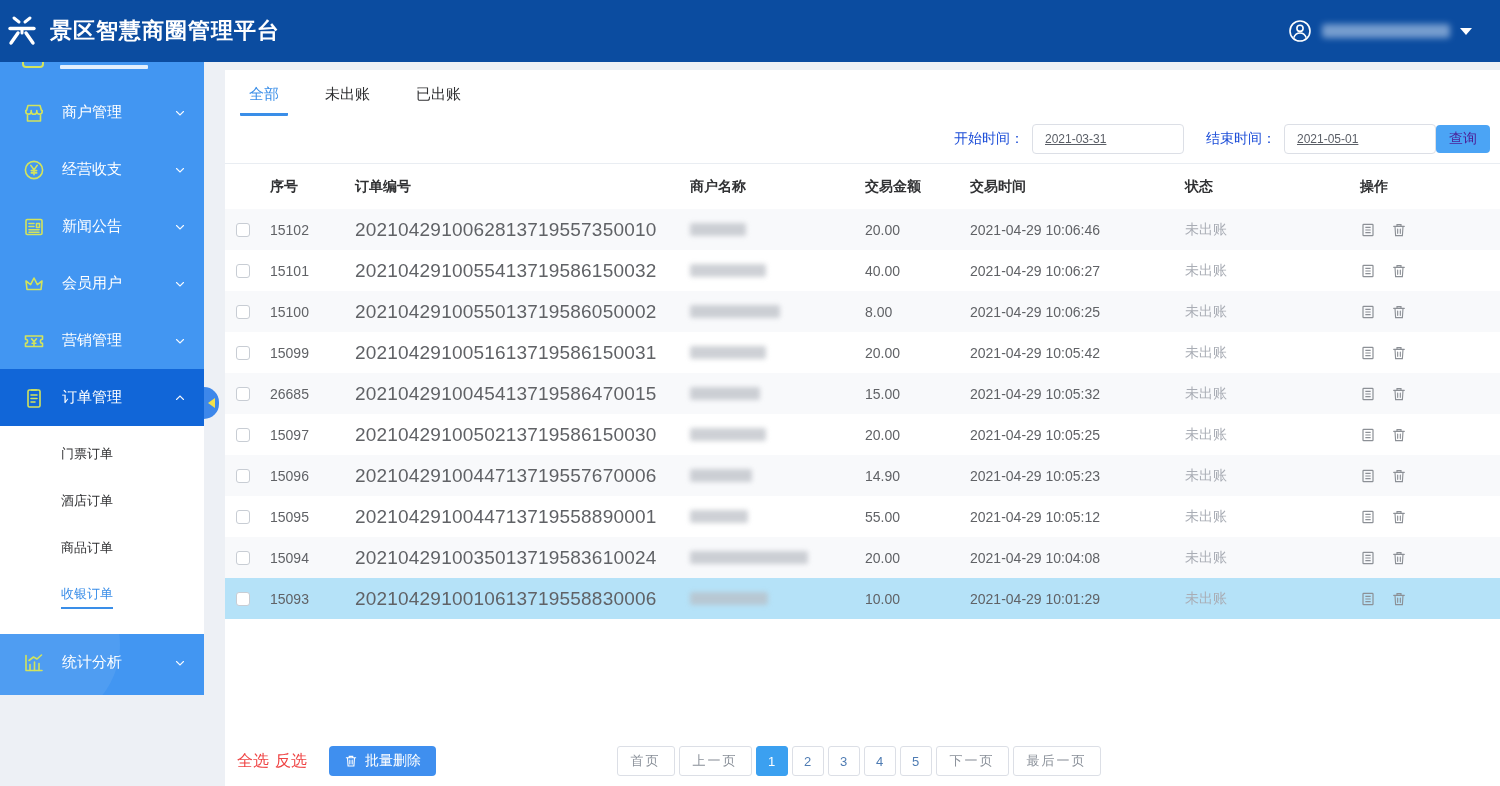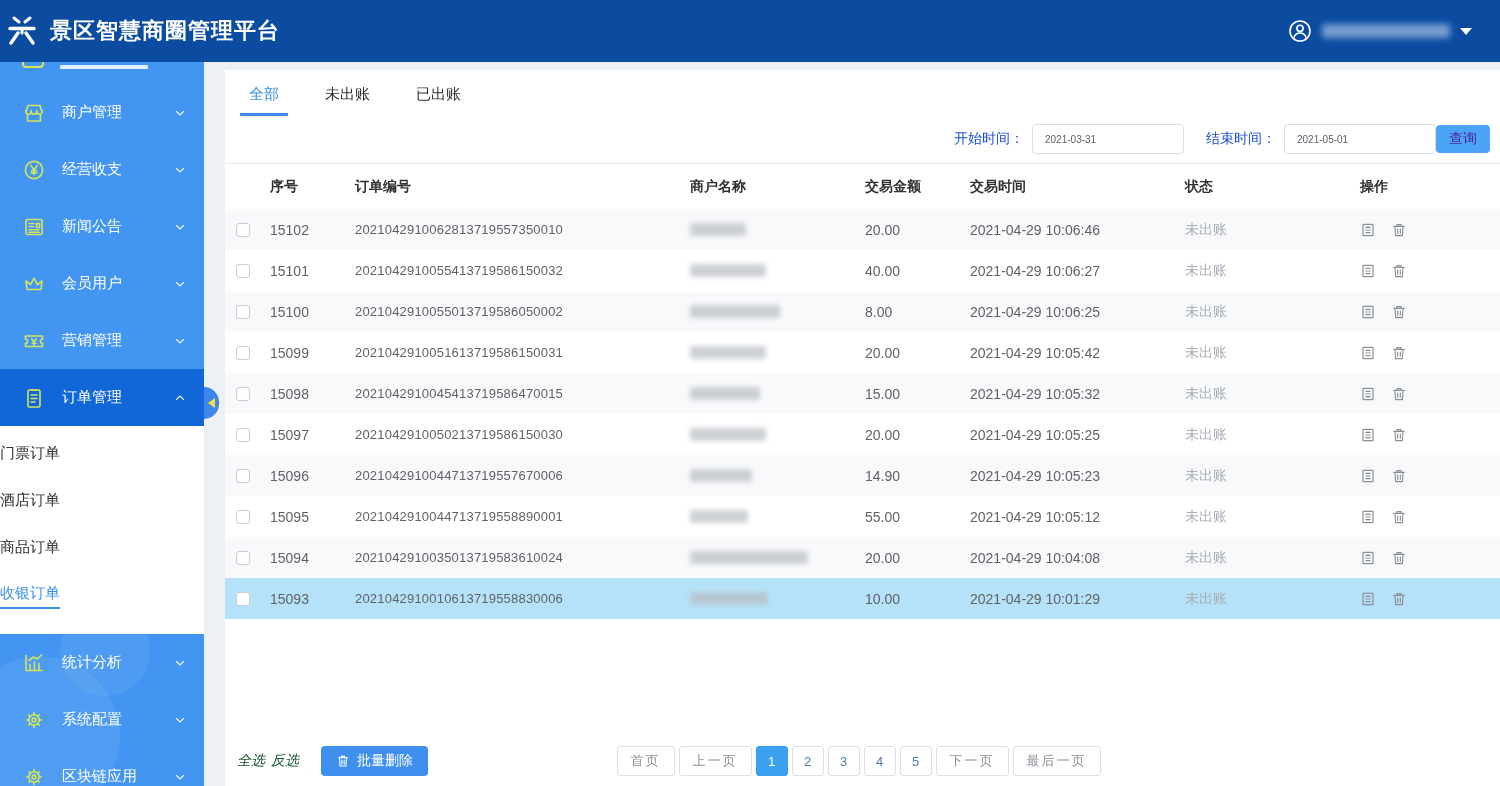--- a/index.html
+++ b/index.html
@@ -7,71 +7,71 @@
 
   
   .topbar { position:absolute; left:0; top:0; width:1500px; height:62px; background:#0b4ca0; z-index:30; display:flex; align-items:center; justify-content:space-between; padding:0 28px 0 4px; }
   .brand { display:flex; align-items:center; gap:10px; }
   .brand-title { color:#fff; font-size:22px; font-weight:bold; letter-spacing:1px; }
   .userbox { display:flex; align-items:center; gap:10px; }
   .user-name-blur { width:128px; height:14px; border-radius:3px; background:#cfe0f5; opacity:.55; filter:blur(3px); }
   .caret-down { width:0; height:0; border-left:6px solid transparent; border-right:6px solid transparent; border-top:7px solid #fff; }
 
   
-  .sidebar { position:absolute; left:0; top:62px; width:204px; height:724px; background:#4296f2; z-index:20; overflow:hidden; }
+  .sidebar { position:absolute; left:0; top:62px; width:204px; height:633px; background:#4296f2; z-index:20; overflow:hidden; }
   .sidebar::before { content:""; position:absolute; left:-40px; bottom:-30px; width:160px; height:160px; border-radius:50%; background:rgba(255,255,255,.07); }
   .sidebar::after { content:""; position:absolute; left:60px; bottom:90px; width:90px; height:90px; border-radius:50%; background:rgba(255,255,255,.06); }
   .menu { position:relative; z-index:2; }
   .menu-peek { height:8px; overflow:hidden; position:relative; }
   .menu-peek .peek-icon { position:absolute; left:22px; top:-16px; width:22px; height:22px; border:2px solid #d3e45c; border-radius:4px; }
   .menu-peek .peek-text { position:absolute; left:60px; top:3px; width:88px; height:4px; background:rgba(255,255,255,.85); border-radius:1px; }
   .menu-item { height:57px; display:flex; align-items:center; padding:0 18px 0 22px; color:#fff; font-size:15px; cursor:pointer; position:relative; }
   .menu-item.first { margin-top:14px; }
   .menu-item .mi-icon { width:24px; height:24px; margin-right:16px; flex:0 0 24px; display:flex; align-items:center; justify-content:center; }
   .menu-item .mi-label { flex:1; }
   .menu-item .chev { width:12px; height:12px; opacity:.95; }
   .menu-item.active { background:#1166d8; }
   .submenu { background:#fff; padding:6px 0 14px; }
-  .submenu-item { height:47px; display:flex; align-items:center; font-size:15px; color:#303133; cursor:pointer; }
+  .submenu-item { height:47px; display:flex; align-items:center; padding-left:61px; font-size:13px; color:#303133; cursor:pointer; }
   .submenu-item span { padding-bottom:4px; }
   .submenu-item.active span { color:#3a8ee8; border-bottom:2px solid #3a8ee8; }
   .collapse-handle { position:absolute; left:204px; top:387px; width:15px; height:32px; background:#3d87ea; border-radius:0 16px 16px 0; z-index:25; display:flex; align-items:center; justify-content:center; cursor:pointer; }
   .collapse-handle .tri { width:0; height:0; border-top:5px solid transparent; border-bottom:5px solid transparent; border-right:7px solid #f3e04a; }
 
   
   .panel { position:absolute; left:225px; top:70px; width:1275px; height:716px; background:#fff; }
 
   .tabs { padding:13px 0 0 15px; display:flex; }
   .tab { font-size:15px; color:#303133; padding:2px 9px 9px; margin-right:28px; cursor:pointer; border-bottom:3px solid transparent; border-radius:0 0 1px 1px; }
   .tab.active { color:#3a8ee8; border-bottom-color:#3a8ee8; }
 
   .filters { display:flex; align-items:center; justify-content:flex-end; padding-right:10px; margin-top:6px; height:34px; }
   .filter-label { font-size:14px; color:#1d4ed8; margin-right:8px; }
-  .date-input { width:152px; height:30px; border:1px solid #dcdfe6; border-radius:4px; padding:0 12px; font-size:10px; color:#5a5e66; background:#fff; font-family:inherit; }
+  .date-input { width:152px; height:30px; border:1px solid #dcdfe6; border-radius:4px; padding:0 12px; font-size:12px; color:#5a5e66; background:#fff; font-family:inherit;text-decoration:underline; }
   .gap-20 { width:22px; }
   .btn-query { width:54px; height:28px; background:#4ba4f5; color:#4c1d95; font-size:14px; border:none; border-radius:4px; cursor:pointer; font-family:inherit; }
 
   .divider { border-bottom:1px solid #e9edf2; margin-top:7px; }
 
   .grid-row { display:grid; grid-template-columns:45px 85px 335px 175px 105px 215px 175px 140px; align-items:center; }
   .thead { height:45px; font-size:14px; font-weight:bold; color:#303133; }
   .trow { height:41px; font-size:14px; color:#606266; }
   .trow:nth-child(odd) { background:#f8f9fb; }
   .trow.highlight { background:#b5e2f8; }
   .cell-cb { padding-left:11px; }
   .checkbox { width:14px; height:14px; border:1px solid #c8cdd4; border-radius:3px; background:#fff; cursor:pointer; }
-  .order-no { font-size:13px; letter-spacing:.2px; }
+  .order-no { font-size:19px; letter-spacing:.2px; }
   .merchant-blur { height:13px; border-radius:2px; background:#b9bdc4; opacity:.7; filter:blur(2.5px); }
   .status-txt { color:#a9adb5; }
   .actions { display:flex; align-items:center; gap:15px; }
   .icon-btn { width:16px; height:16px; cursor:pointer; display:flex; }
 
   
   .foot-left { position:absolute; left:12px; bottom:10px; display:flex; align-items:center; }
-  .sel-link { font-size:14px; color:#14532d; cursor:pointer;font-style:italic; }
+  .sel-link { font-size:16px; color:#ef4444; cursor:pointer; }
   .sel-link + .sel-link { margin-left:6px; }
   .btn-batch-del { margin-left:22px; height:30px; padding:0 15px; background:#3f8fef; border:none; border-radius:4px; color:#fff; font-size:14px; display:flex; align-items:center; gap:7px; cursor:pointer; font-family:inherit; }
   .pagination { position:absolute; left:0; right:8px; bottom:10px; display:flex; justify-content:center; gap:4px; }
   .page-btn { min-width:32px; height:30px; border:1px solid #dcdfe6; background:#fff; border-radius:3px; font-size:13px; color:#8a9099; display:flex; align-items:center; justify-content:center; padding:0 13px; cursor:pointer; letter-spacing:2px; }
   .page-btn.num { padding:0; letter-spacing:0; color:#4f7cb3; }
   .page-btn.num.active { background:#3ba0f0; border-color:#3ba0f0; color:#fff; }
 </style>
 </head>
 <body>
 
@@ -404,21 +404,21 @@
                 <path d="M4 6.5h16M9 6.5V4h6v2.5M6 6.5l.9 14h10.2l.9-14M10 10.5v6.5M14 10.5v6.5"></path>
               </g>
             </svg>
           </span>
         </div>
       </div>
       <div class="grid-row trow">
         <div class="cell-cb">
           <div class="checkbox"></div>
         </div>
-        <div>15098</div>
+        <div>26685</div>
         <div class="order-no">2021042910045413719586470015</div>
         <div>
           <div class="merchant-blur" style="width:70px"></div>
         </div>
         <div>15.00</div>
         <div>2021-04-29 10:05:32</div>
         <div class="status-txt">未出账</div>
         <div class="actions">
           <span class="icon-btn">
             <svg width="16" height="16" viewBox="0 0 24 24">

